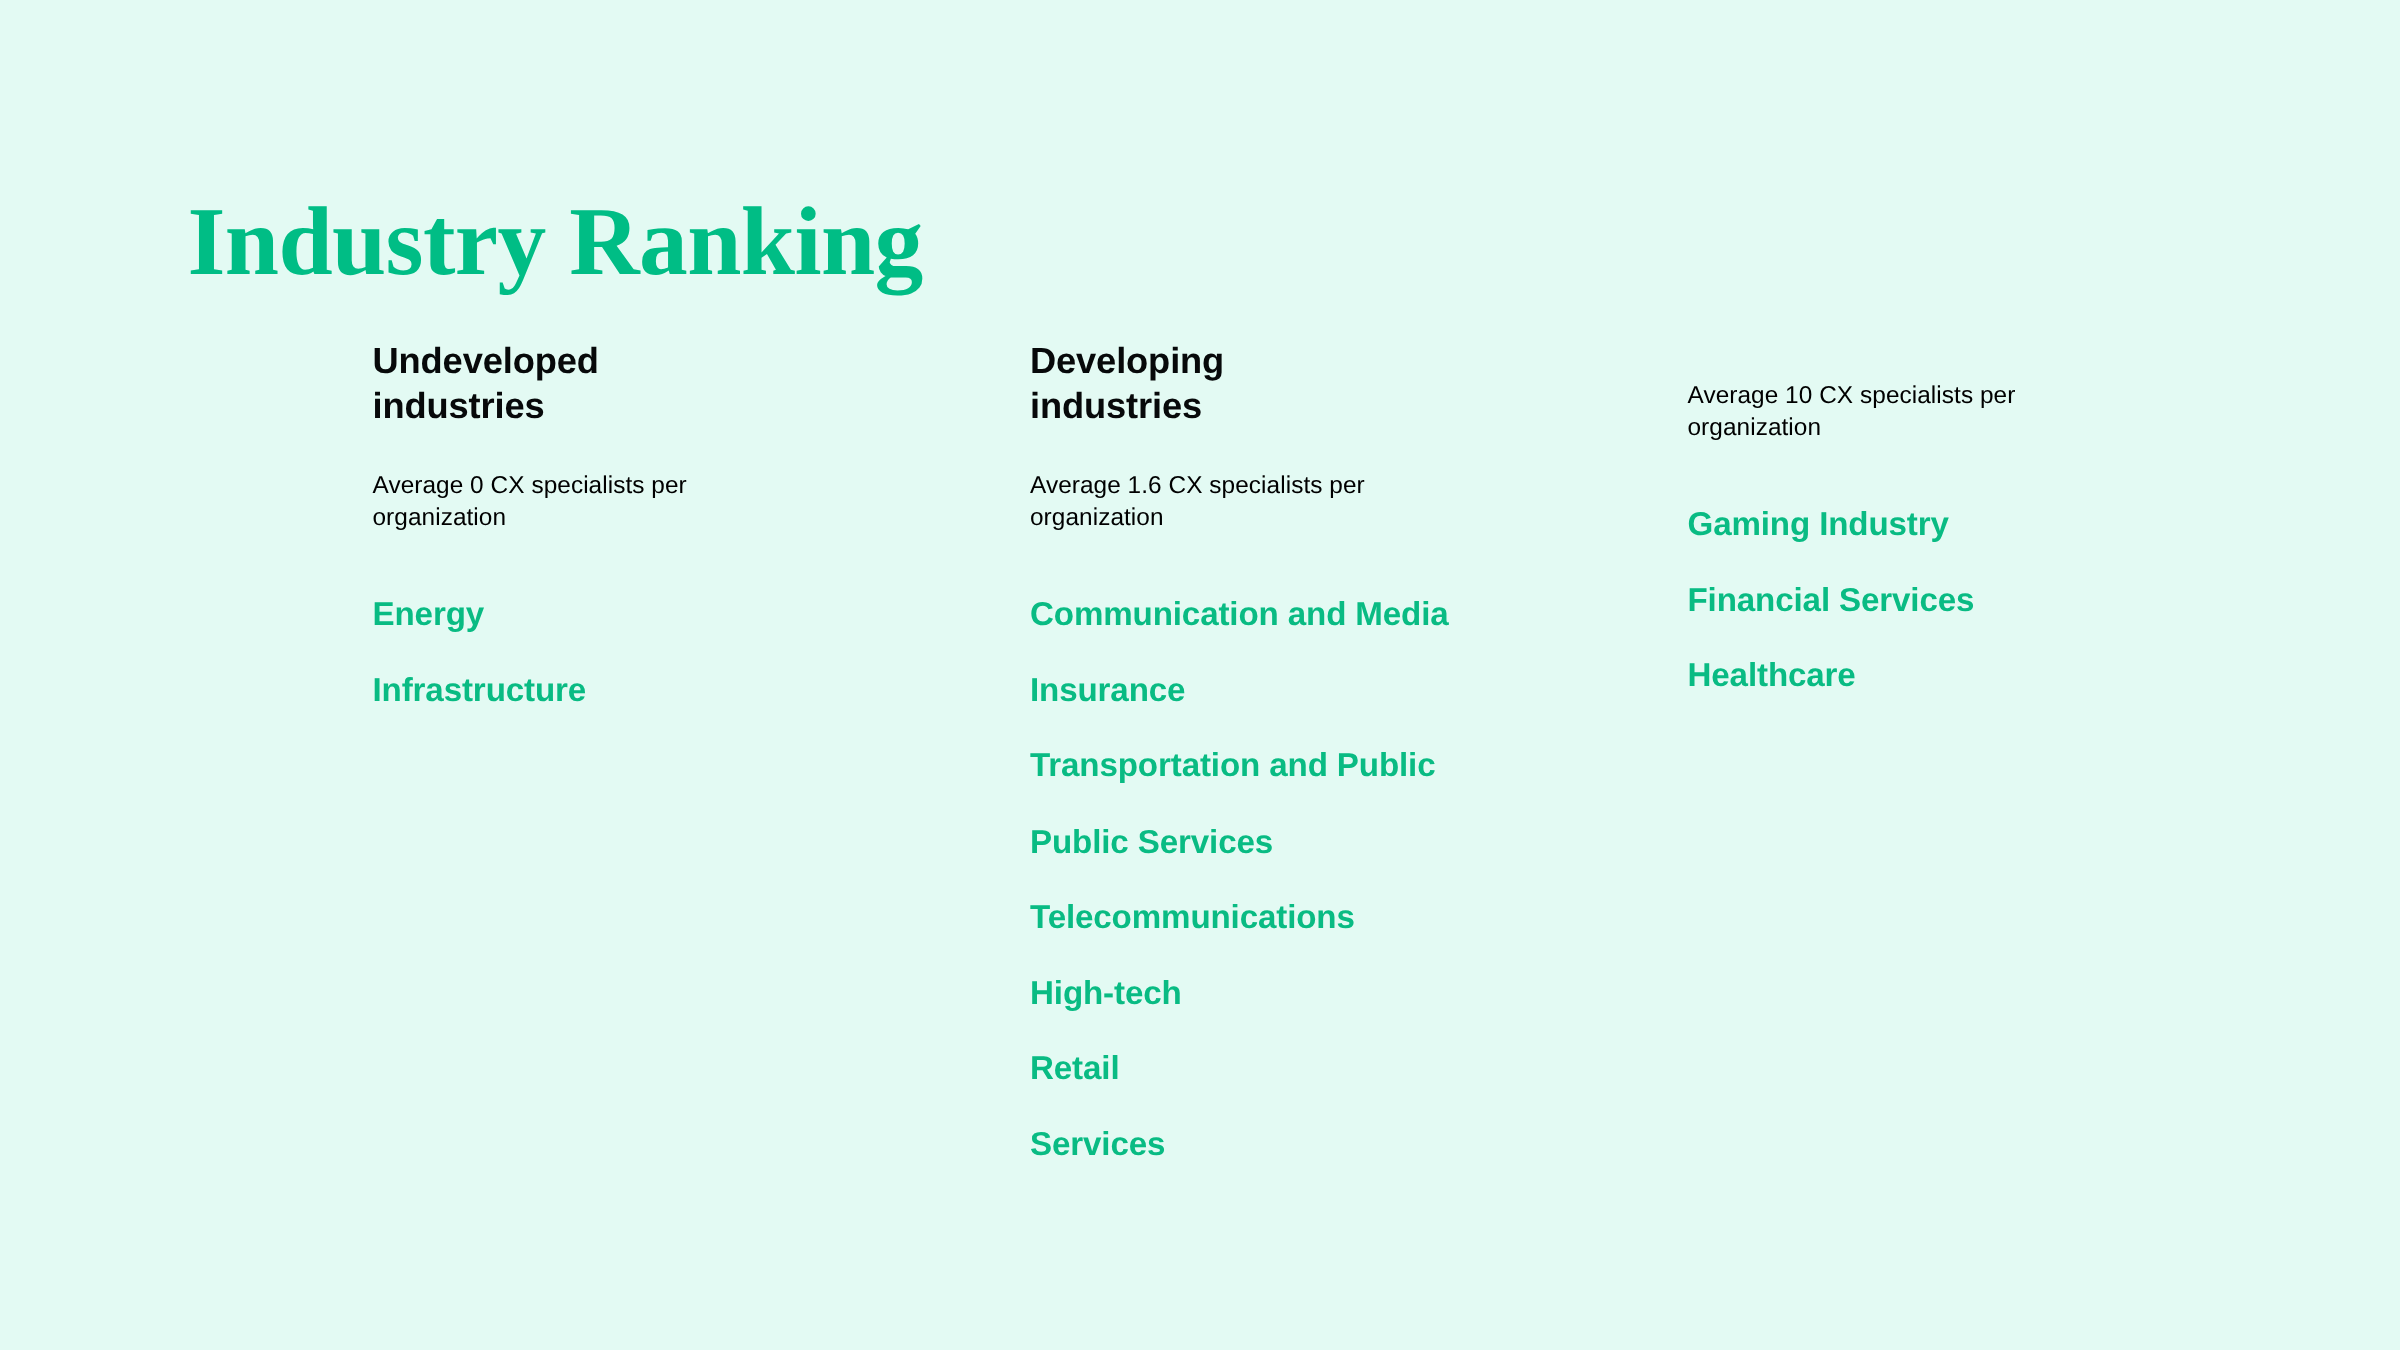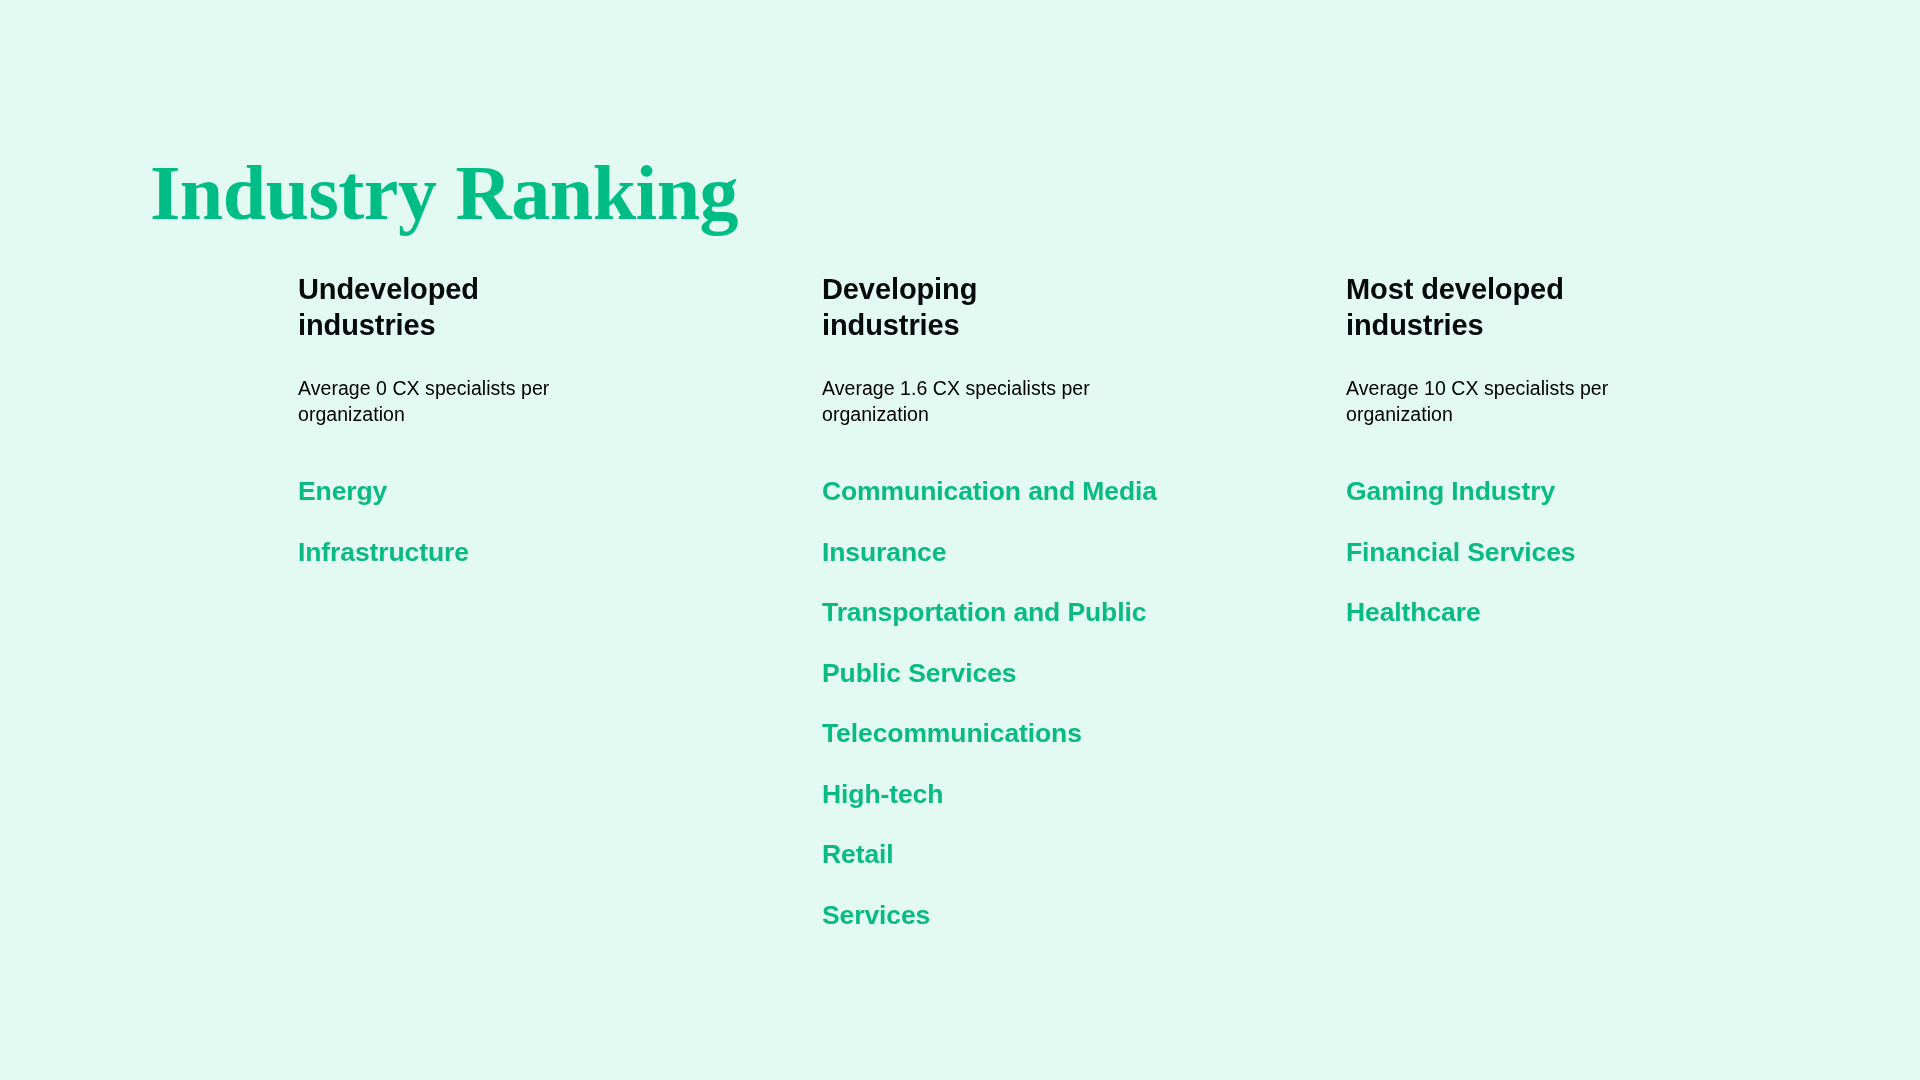--- a/index.html
+++ b/index.html
@@ -39,20 +39,21 @@
 
   .columns {
     position: absolute;
     left: 298px;
     top: 272px;
     width: 1560px;
     display: flex;
     flex-direction: row;
     align-items: flex-start;
     gap: 16px;
+    justify-content: space-between;
   }
 
   .column {
     width: 508px;
     flex: 0 0 508px;
     box-sizing: border-box;
     padding-right: 40px;
   }
 
   .column-heading {
@@ -124,21 +125,20 @@
         <li class="industry-item">Transportation and Public</li>
         <li class="industry-item">Public Services</li>
         <li class="industry-item">Telecommunications</li>
         <li class="industry-item">High-tech</li>
         <li class="industry-item">Retail</li>
         <li class="industry-item">Services</li>
       </ul>
     </div>
 
     <div class="column">
-      <h2 class="column-heading">Most developed industries</h2>
       <p class="column-subtitle">Average 10 CX specialists per organization</p>
       <ul class="industry-list">
         <li class="industry-item">Gaming Industry</li>
         <li class="industry-item">Financial Services</li>
         <li class="industry-item">Healthcare</li>
       </ul>
     </div>
 
   </div>
 </div>

